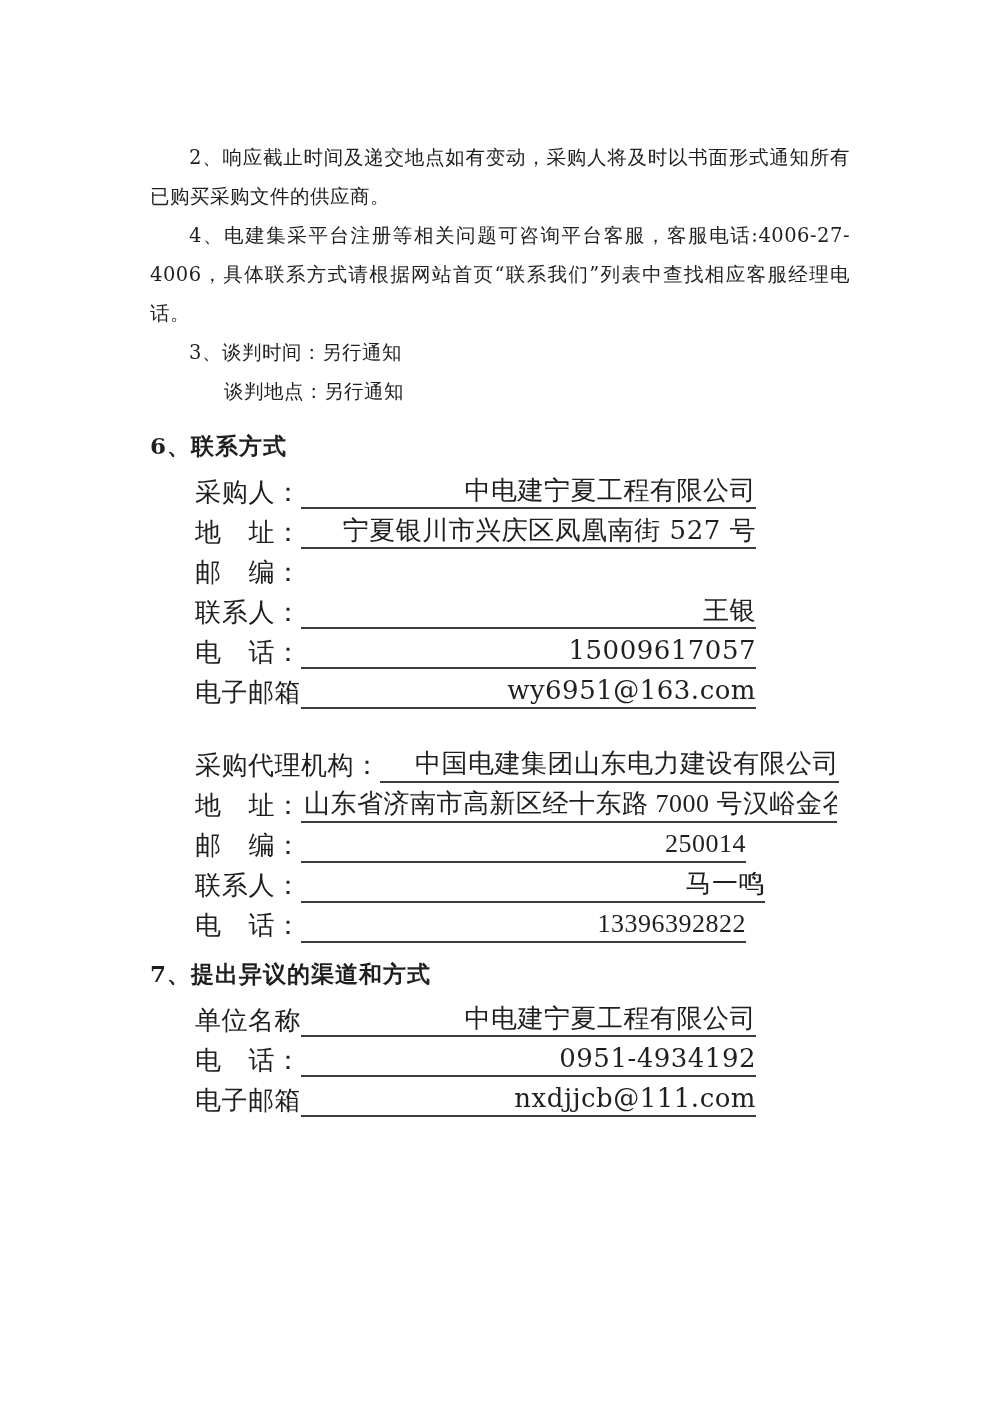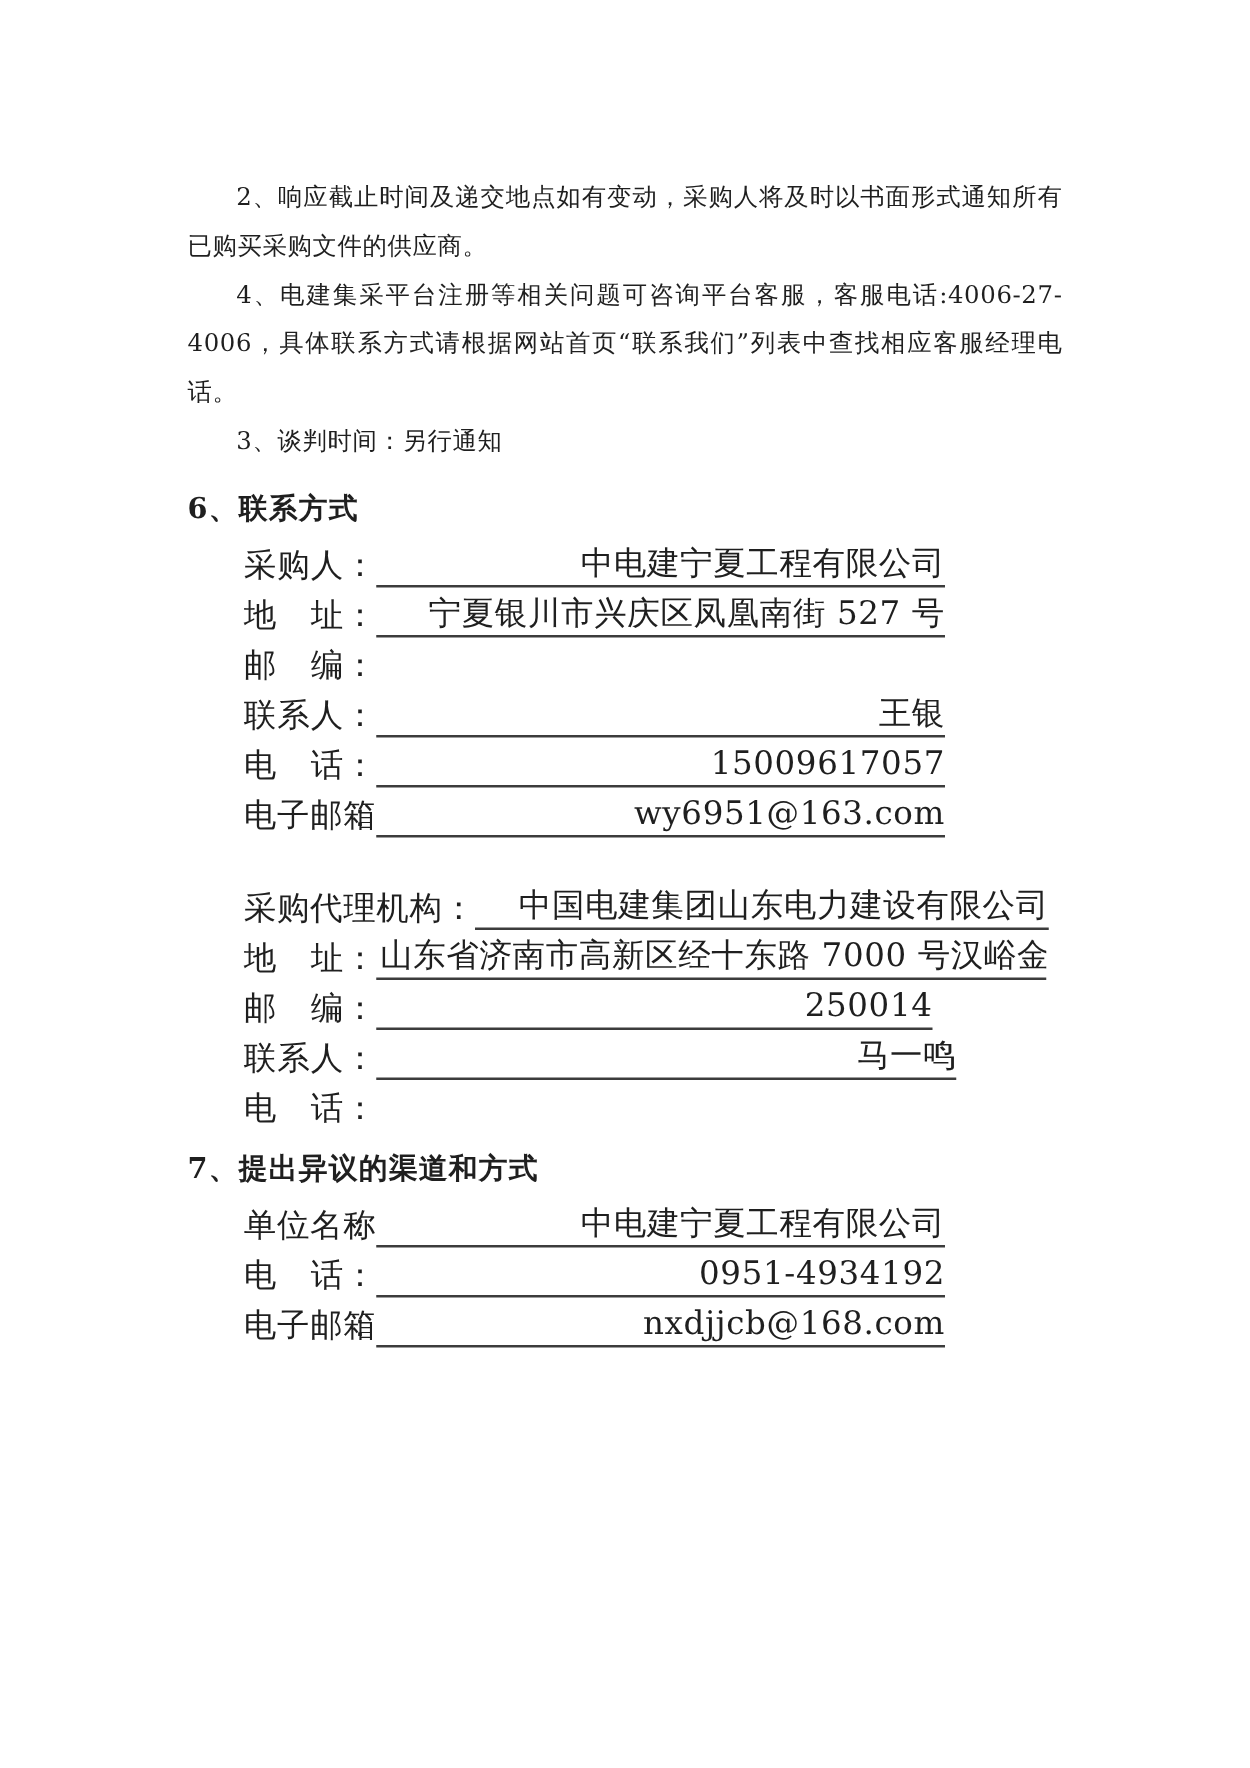--- a/index.html
+++ b/index.html
@@ -28,21 +28,21 @@
   .para.place-indent { text-indent: 3.8em; }
   .section-heading {
     font-size: 23px;
     font-weight: bold;
     line-height: 42px;
     margin: 14px 0 2px 0;
     letter-spacing: 1px;
   }
   .section-heading.second { margin-top: 10px; }
   .rows { margin: 0; }
-  .rows.gap-before { margin-top: 34px; }
+  .rows.gap-before { margin-top: 34px; font-family: Liberation Serif, serif; }
   .frow {
     display: flex;
     align-items: flex-end;
     height: 40px;
     padding-left: 45px;
     font-size: 26px;
   }
   .frow > span { line-height: 34px; }
   .flabel { white-space: nowrap; letter-spacing: 0.5px; }
   .flabel.j4 {
@@ -68,20 +68,21 @@
   .w461 { width: 461px; }
 </style>
 </head>
 <body>
 
 <div class="content">
 
   <p class="para">2、响应截止时间及递交地点如有变动，采购人将及时以书面形式通知所有已购买采购文件的供应商。</p>
   <p class="para">4、电建集采平台注册等相关问题可咨询平台客服，客服电话:4006-27-4006，具体联系方式请根据网站首页“联系我们”列表中查找相应客服经理电话。</p>
   <p class="para">3、谈判时间：另行通知</p>
+  <p class="para place-indent">谈判地点：另行通知</p>
 
   <h2 class="section-heading">6、联系方式</h2>
 
   <div class="rows">
     <div class="frow">
       <span class="flabel j4">采购人</span>
         <span class="colon">：</span>
         <span class="fvalue w452">中电建宁夏工程有限公司</span>
     </div>
     <div class="frow">
@@ -127,36 +128,37 @@
         <span class="fvalue w442">250014</span>
     </div>
     <div class="frow">
       <span class="flabel j4">联系人</span>
         <span class="colon">：</span>
         <span class="fvalue w461">马一鸣</span>
     </div>
     <div class="frow">
       <span class="flabel j4">电话</span>
         <span class="colon">：</span>
+        <span class="fvalue w442">13396392822</span>
     </div>
   </div>
 
   <h2 class="section-heading second">7、提出异议的渠道和方式</h2>
 
   <div class="rows">
     <div class="frow">
       <span class="flabel j4">单位名称</span>
         <span class="colon">：</span>
         <span class="fvalue w452">中电建宁夏工程有限公司</span>
     </div>
     <div class="frow">
       <span class="flabel j4">电话</span>
         <span class="colon">：</span>
         <span class="fvalue w452">0951-4934192</span>
     </div>
     <div class="frow">
       <span class="flabel j4">电子邮箱</span>
         <span class="colon">：</span>
-        <span class="fvalue w452"> nxdjjcb@168.com</span>
+        <span class="fvalue w452"> nxdjjcb@111.com</span>
     </div>
   </div>
 
 </div>
 
 </body></html>

